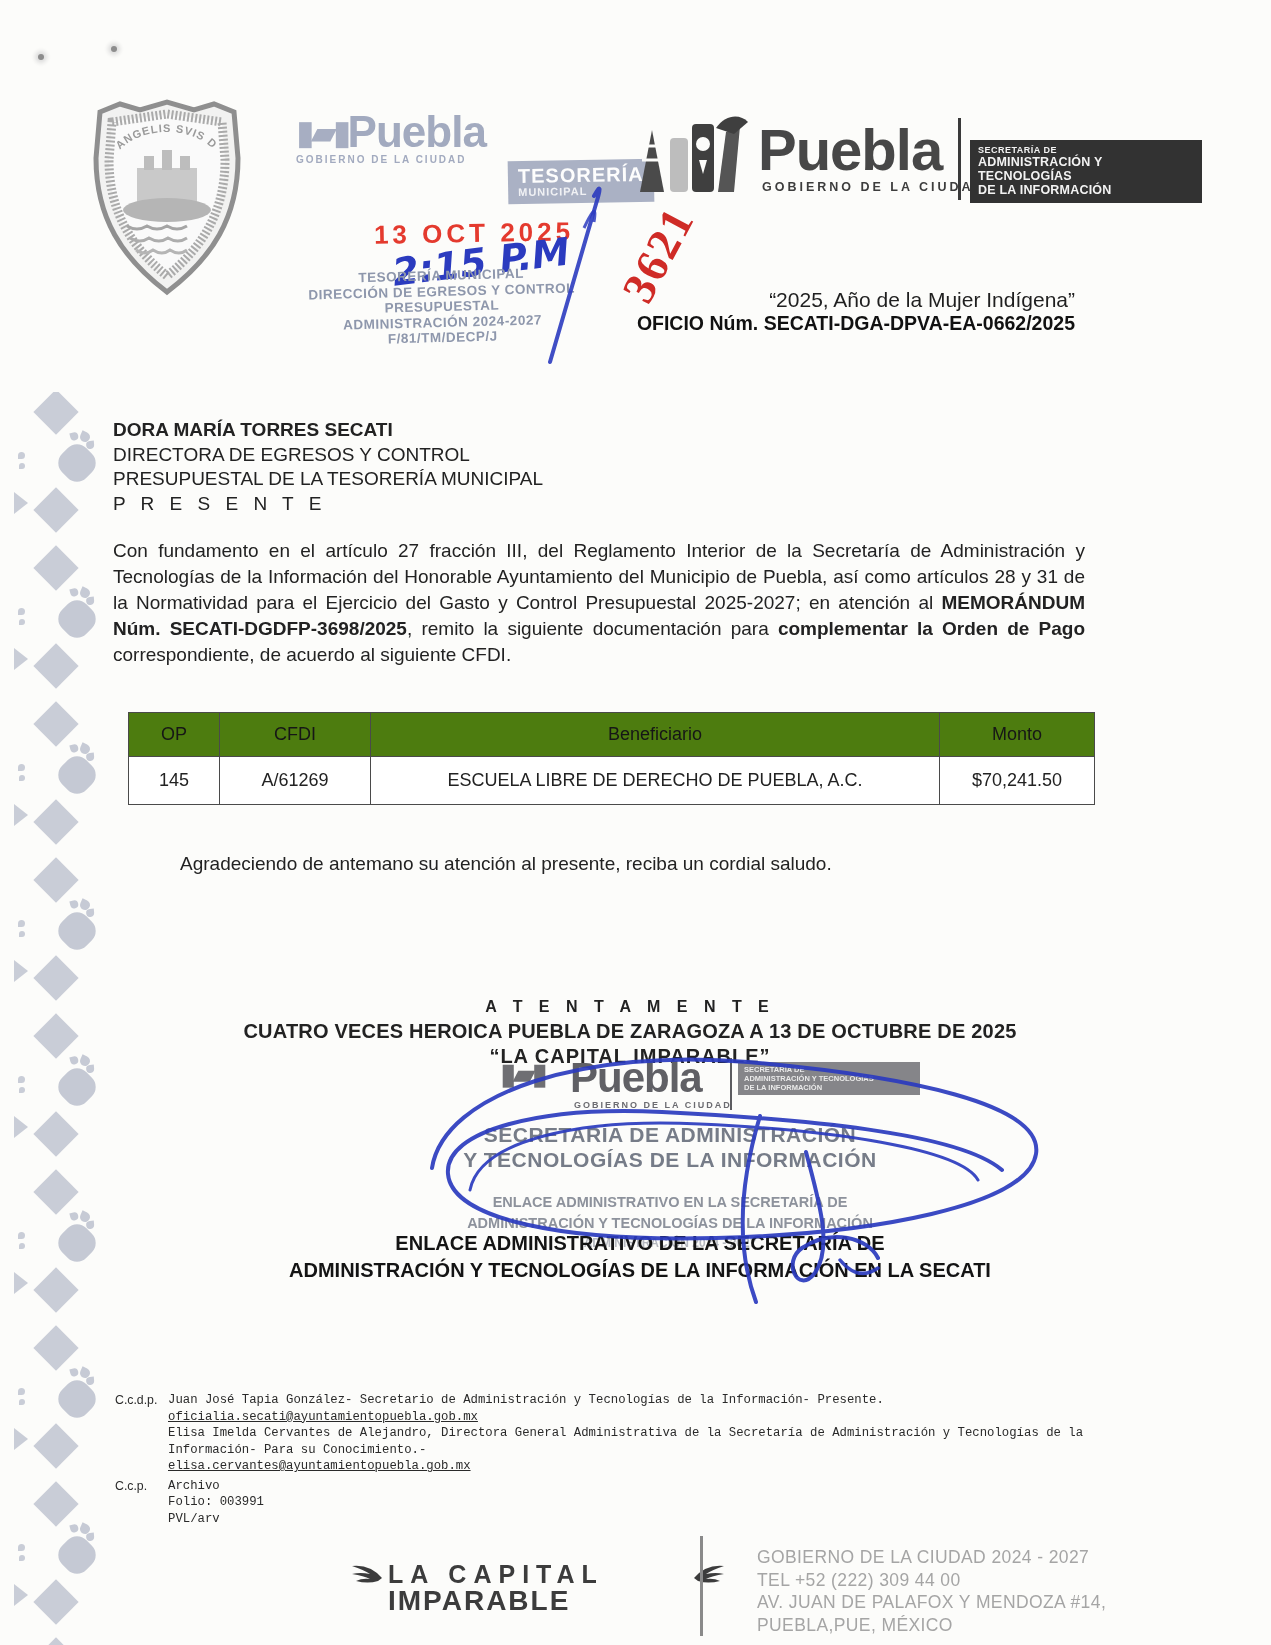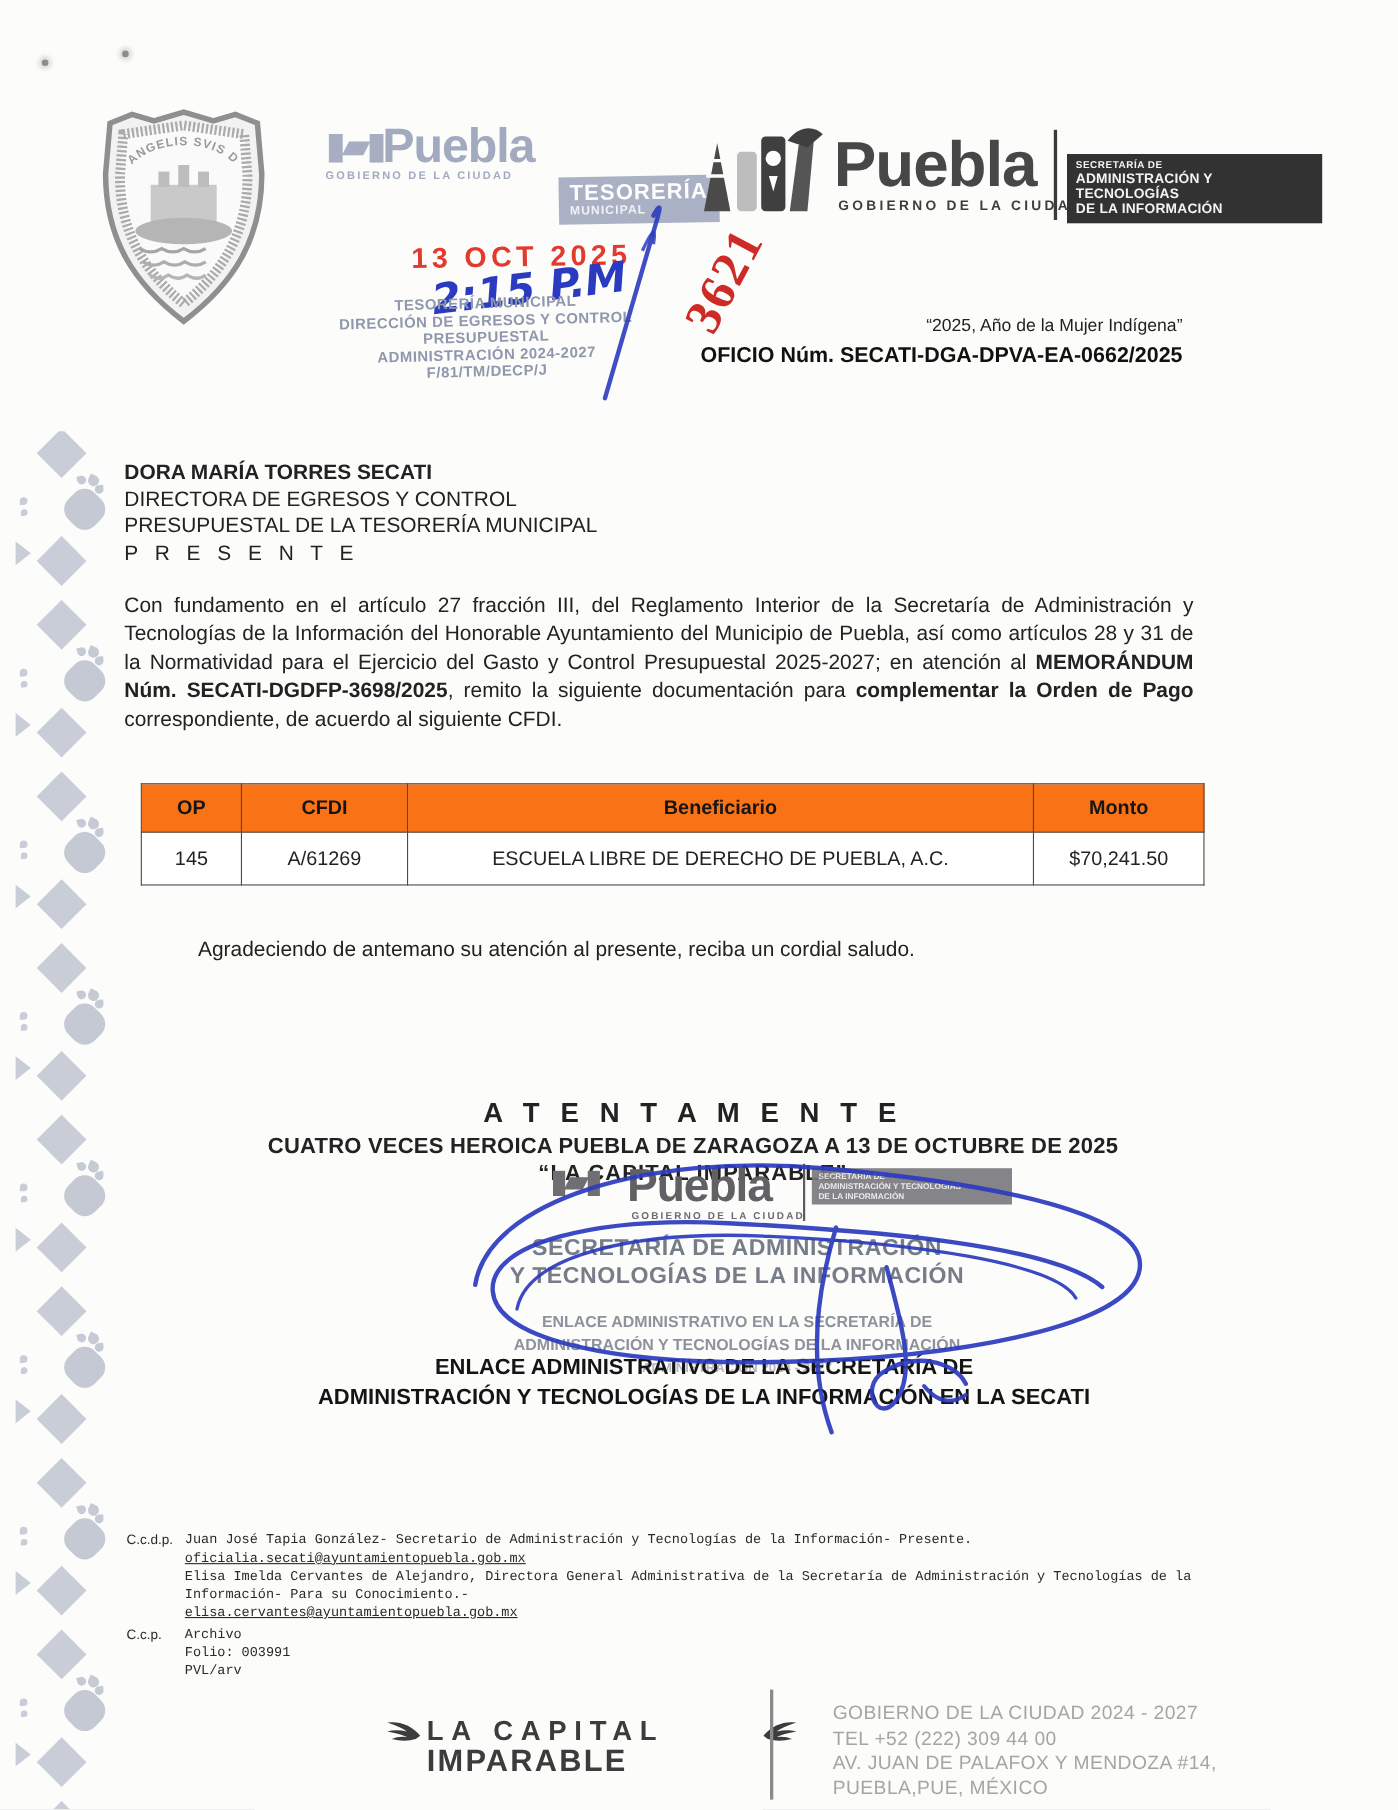--- a/index.html
+++ b/index.html
@@ -41,43 +41,43 @@
   #secati-logo{left:630px;top:108px;width:520px;}
   .logo-icons{position:absolute;left:0;top:4px;width:120px;height:86px;}
   .logo-word{position:absolute;left:128px;top:8px;font-weight:800;font-size:58px;letter-spacing:-1px;color:#474747;}
   .logo-gob{position:absolute;left:132px;top:72px;font-size:12.5px;font-weight:bold;letter-spacing:3px;color:#3d3d3d;}
   .logo-sep{position:absolute;left:328px;top:10px;width:3px;height:82px;background:#3a3a3a;}
   .logo-banner{position:absolute;left:340px;top:32px;width:216px;background:#323232;color:#f3f3f3;padding:5px 8px 6px 8px;}
   .logo-banner .b1{font-size:9px;font-weight:bold;letter-spacing:.5px;}
   .logo-banner .b2{font-size:12.5px;font-weight:bold;letter-spacing:.2px;line-height:14px;}
 
   #red-folio{left:608px;top:228px;font-family:"Liberation Serif",serif;font-weight:bold;font-size:46px;color:#cf2b26;transform:rotate(-62deg);letter-spacing:2px;}
-  #year-legend{left:575px;top:288px;width:500px;text-align:right;font-size:16px;color:#1f1f1f;}
+  #year-legend{left:575px;top:288px;width:500px;text-align:right;font-size:21px;color:#1f1f1f;}
   #oficio-num{left:475px;top:312px;width:600px;text-align:right;font-size:19.5px;font-weight:bold;color:#111;}
 
   
   #recipient{left:113px;top:418px;font-size:19px;line-height:24.5px;}
   #recipient .rname{font-weight:bold;}
   #recipient .presente{letter-spacing:5px;}
 
   
   #body-par{left:113px;top:538px;width:972px;font-size:19px;line-height:26px;text-align:justify;}
   #body-par b{font-weight:bold;}
   #closing-line{left:180px;top:853px;font-size:19px;}
 
   
   #cfdi-table{left:128px;top:712px;border-collapse:collapse;}
   #cfdi-table td,#cfdi-table th{border:1.5px solid #4a4a4a;font-size:18px;text-align:center;}
-  #cfdi-table th{background:#f97316;font-weight:bold;height:41px;color:#161616;}
+  #cfdi-table th{background:#4d7c0f;font-weight:normal;height:41px;color:#161616;}
   #cfdi-table td{background:#fff;height:45px;}
   .col-op{width:88px;}.col-cfdi{width:148px;}.col-ben{width:566px;}.col-monto{width:152px;}
 
   
   #sig-block{left:140px;top:998px;width:980px;text-align:center;}
-  #atentamente{font-size:25px;font-weight:bold;letter-spacing:6px;}
+  #atentamente{font-size:16px;font-weight:bold;letter-spacing:6px;}
   #city-date{font-size:20px;font-weight:bold;margin-top:4px;letter-spacing:.2px;}
   #slogan{font-size:20px;font-weight:bold;margin-top:2px;letter-spacing:1px;}
 
   #sig-stamp-logo{left:440px;top:1056px;width:460px;height:56px;}
   .sstamp-icons{position:absolute;left:60px;top:0;font-size:30px;color:#6f6f73;letter-spacing:-4px;}
   .sstamp-word{position:absolute;left:130px;top:-2px;font-weight:800;font-size:42px;letter-spacing:-1px;color:#606065;}
   .sstamp-gob{position:absolute;left:134px;top:44px;font-size:9px;font-weight:bold;letter-spacing:2px;color:#6b6b70;}
   .sstamp-sep{position:absolute;left:290px;top:2px;width:2px;height:52px;background:#5c5c60;}
   .sstamp-banner{position:absolute;left:298px;top:6px;width:170px;background:#79797d;color:#e8e8e8;padding:3px 6px;font-size:7.5px;font-weight:bold;line-height:9px;opacity:.9;}
   #sig-stamp-t1{left:330px;top:1122px;width:680px;text-align:center;color:#767c88;font-weight:bold;font-size:21px;line-height:25px;letter-spacing:.5px;}

